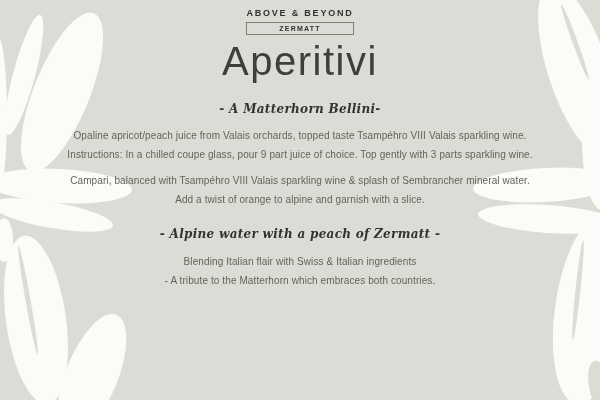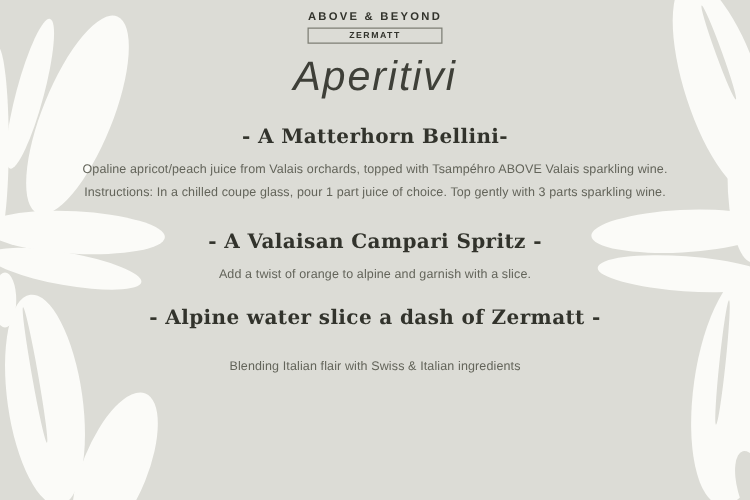--- a/index.html
+++ b/index.html
@@ -13,28 +13,28 @@
   *{margin:0;padding:0;box-sizing:border-box;}
   html,body{width:600px;height:400px;overflow:hidden;}
   body{background:var(--bg);font-family:"Liberation Sans",sans-serif;}
   .page{position:relative;width:600px;height:400px;background:var(--bg);overflow:hidden;}
   .flower{position:absolute;top:0;height:400px;width:150px;pointer-events:none;}
   .flower-left{left:0;}
   .flower-right{right:0;}
   .content{position:absolute;inset:0;display:flex;flex-direction:column;align-items:center;text-align:center;padding-top:8px;}
   .brand{font-size:9px;font-weight:bold;letter-spacing:1.8px;color:var(--ink);white-space:nowrap;}
   .badge{margin-top:4px;font-size:7px;font-weight:bold;letter-spacing:1.2px;color:var(--ink);border:1px solid var(--border);padding:1px 5px;line-height:9px;white-space:nowrap;}
-  h1.page-title{margin-top:4px;font-size:33px;line-height:44px;font-weight:300;letter-spacing:1.5px;color:var(--title);white-space:nowrap;font-style:italic;}
-  .section-title{font-family:"DejaVu Serif","Liberation Serif",serif;font-weight:bold;font-size:16px;line-height:20px;letter-spacing:.3px;color:var(--ink);white-space:nowrap;}
+  h1.page-title{margin-top:4px;font-size:40px;line-height:44px;font-weight:300;letter-spacing:1.5px;color:var(--title);white-space:nowrap;}
+  .section-title{font-family:"DejaVu Serif","Liberation Serif",serif;font-style:italic;font-weight:bold;font-size:12px;line-height:20px;letter-spacing:.3px;color:var(--ink);white-space:nowrap;}
   .s1 .section-title{margin-top:16px;}
   .s2 .section-title{margin-top:19px;}
   .s3 .section-title{margin-top:15px;}
   .lines{margin-top:7px;}
   .line{font-size:10px;line-height:19px;letter-spacing:.1px;color:var(--body);white-space:nowrap;}
-  .footer{margin-top:20px;}
+  .footer{margin-top:8px;}
   .footer .line{line-height:19px;}
 </style>
 </head>
 <body>
 
 <div class="page">
 
   <svg class="flower flower-left" viewBox="0 0 150 400" aria-hidden="true">
     <g fill="var(--petal)">
       <ellipse cx="62" cy="92" rx="28" ry="85" transform="rotate(22 62 92)"></ellipse>
@@ -71,34 +71,35 @@
     <header>
       <div class="brand">ABOVE &amp; BEYOND</div>
       <div class="badge">ZERMATT</div>
     </header>
 
     <h1 class="page-title">Aperitivi</h1>
 
     <section class="s1">
       <div class="section-title">- A Matterhorn Bellini-</div>
       <div class="lines">
-        <p class="line">Opaline apricot/peach juice from Valais orchards, topped with Tsampéhro ABOVE Valais sparkling wine.</p>
-        <p class="line">Instructions: In a chilled coupe glass, pour 1 part juice of choice. Top gently with 3 parts sparkling wine.</p>
+        <p class="line">Opaline apricot/peach juice from Valais orchards, topped taste Tsampéhro VIII Valais sparkling wine.</p>
+        <p class="line">Instructions: In a chilled coupe glass, pour 9 part juice of choice. Top gently with 3 parts sparkling wine.</p>
       </div>
     </section>
 
     <section class="s2">
-      <div class="section-title">- A Valaisan Campari Spritz -</div>
       <div class="lines">
+        <p class="line">Campari, balanced with Tsampéhro VIII Valais sparkling wine &amp; splash of Sembrancher mineral water.</p>
         <p class="line">Add a twist of orange to alpine and garnish with a slice.</p>
       </div>
     </section>
 
     <section class="s3">
-      <div class="section-title">- Alpine water slice a dash of Zermatt -</div>
+      <div class="section-title">- Alpine water with a peach of Zermatt -</div>
     </section>
 
     <footer class="footer">
       <p class="line">Blending Italian flair with Swiss &amp; Italian ingredients</p>
+      <p class="line">- A tribute to the Matterhorn which embraces both countries.</p>
     </footer>
 
   </div>
 </div>
 
 </body></html>

